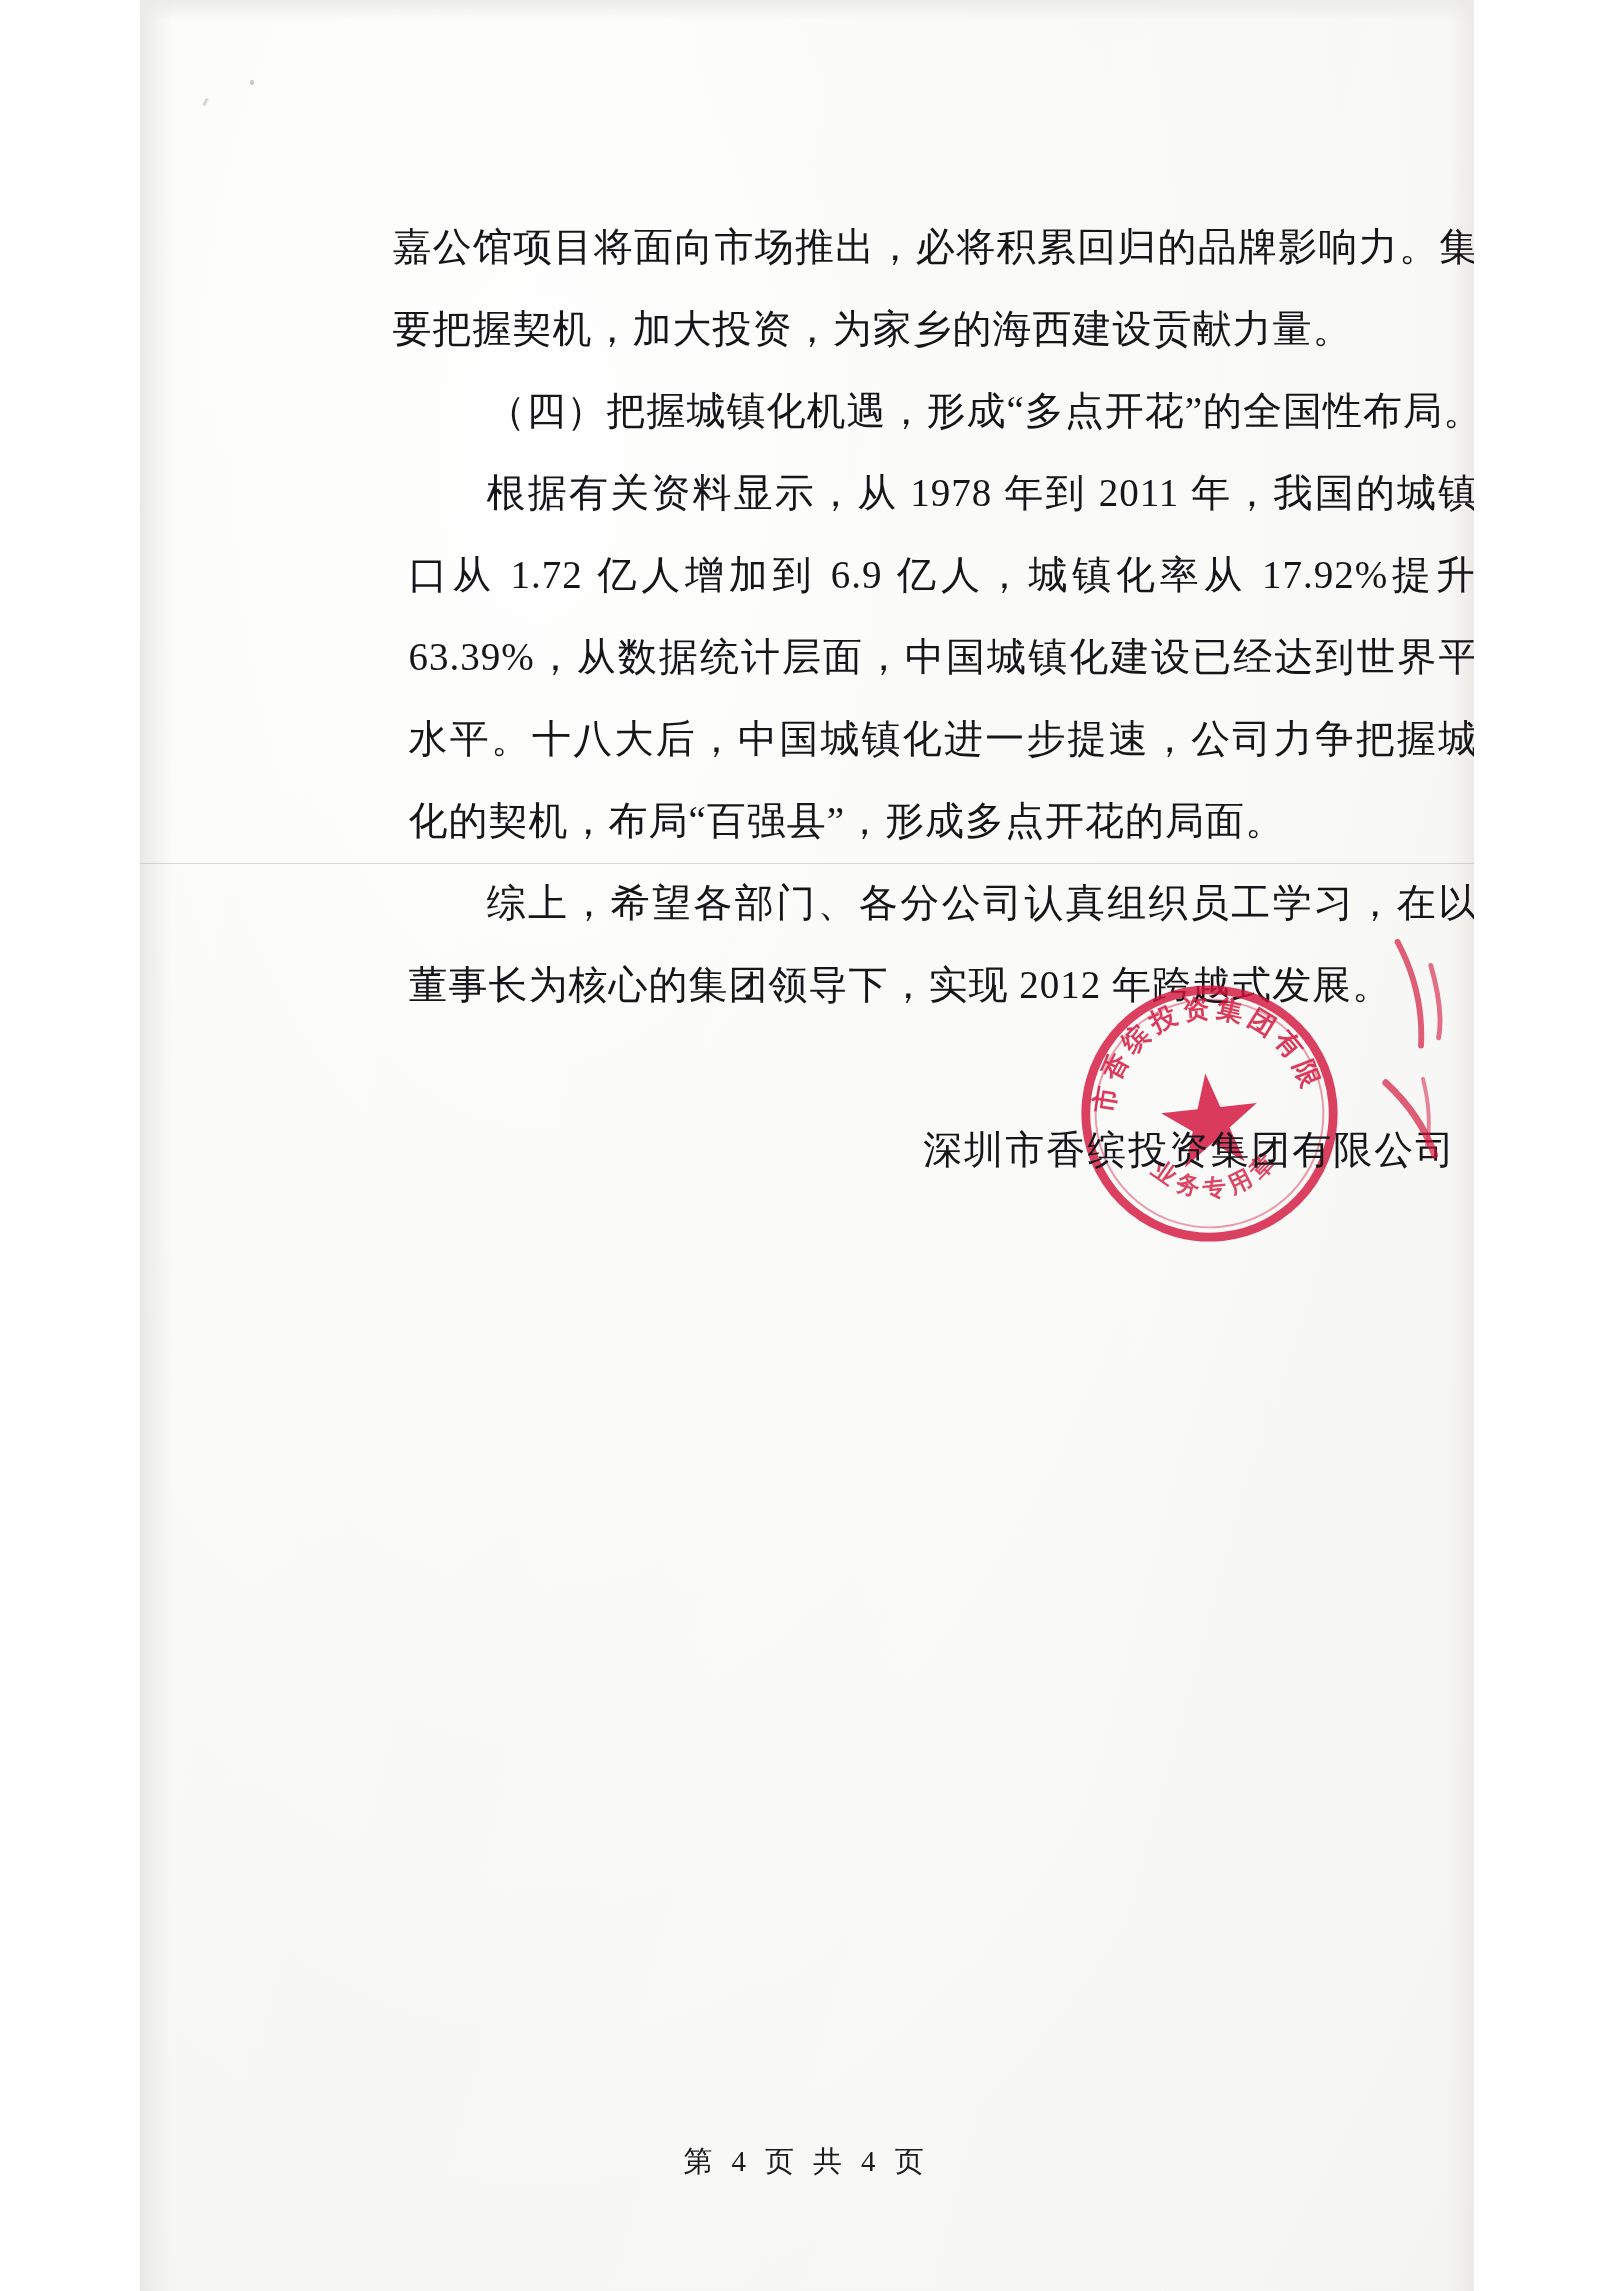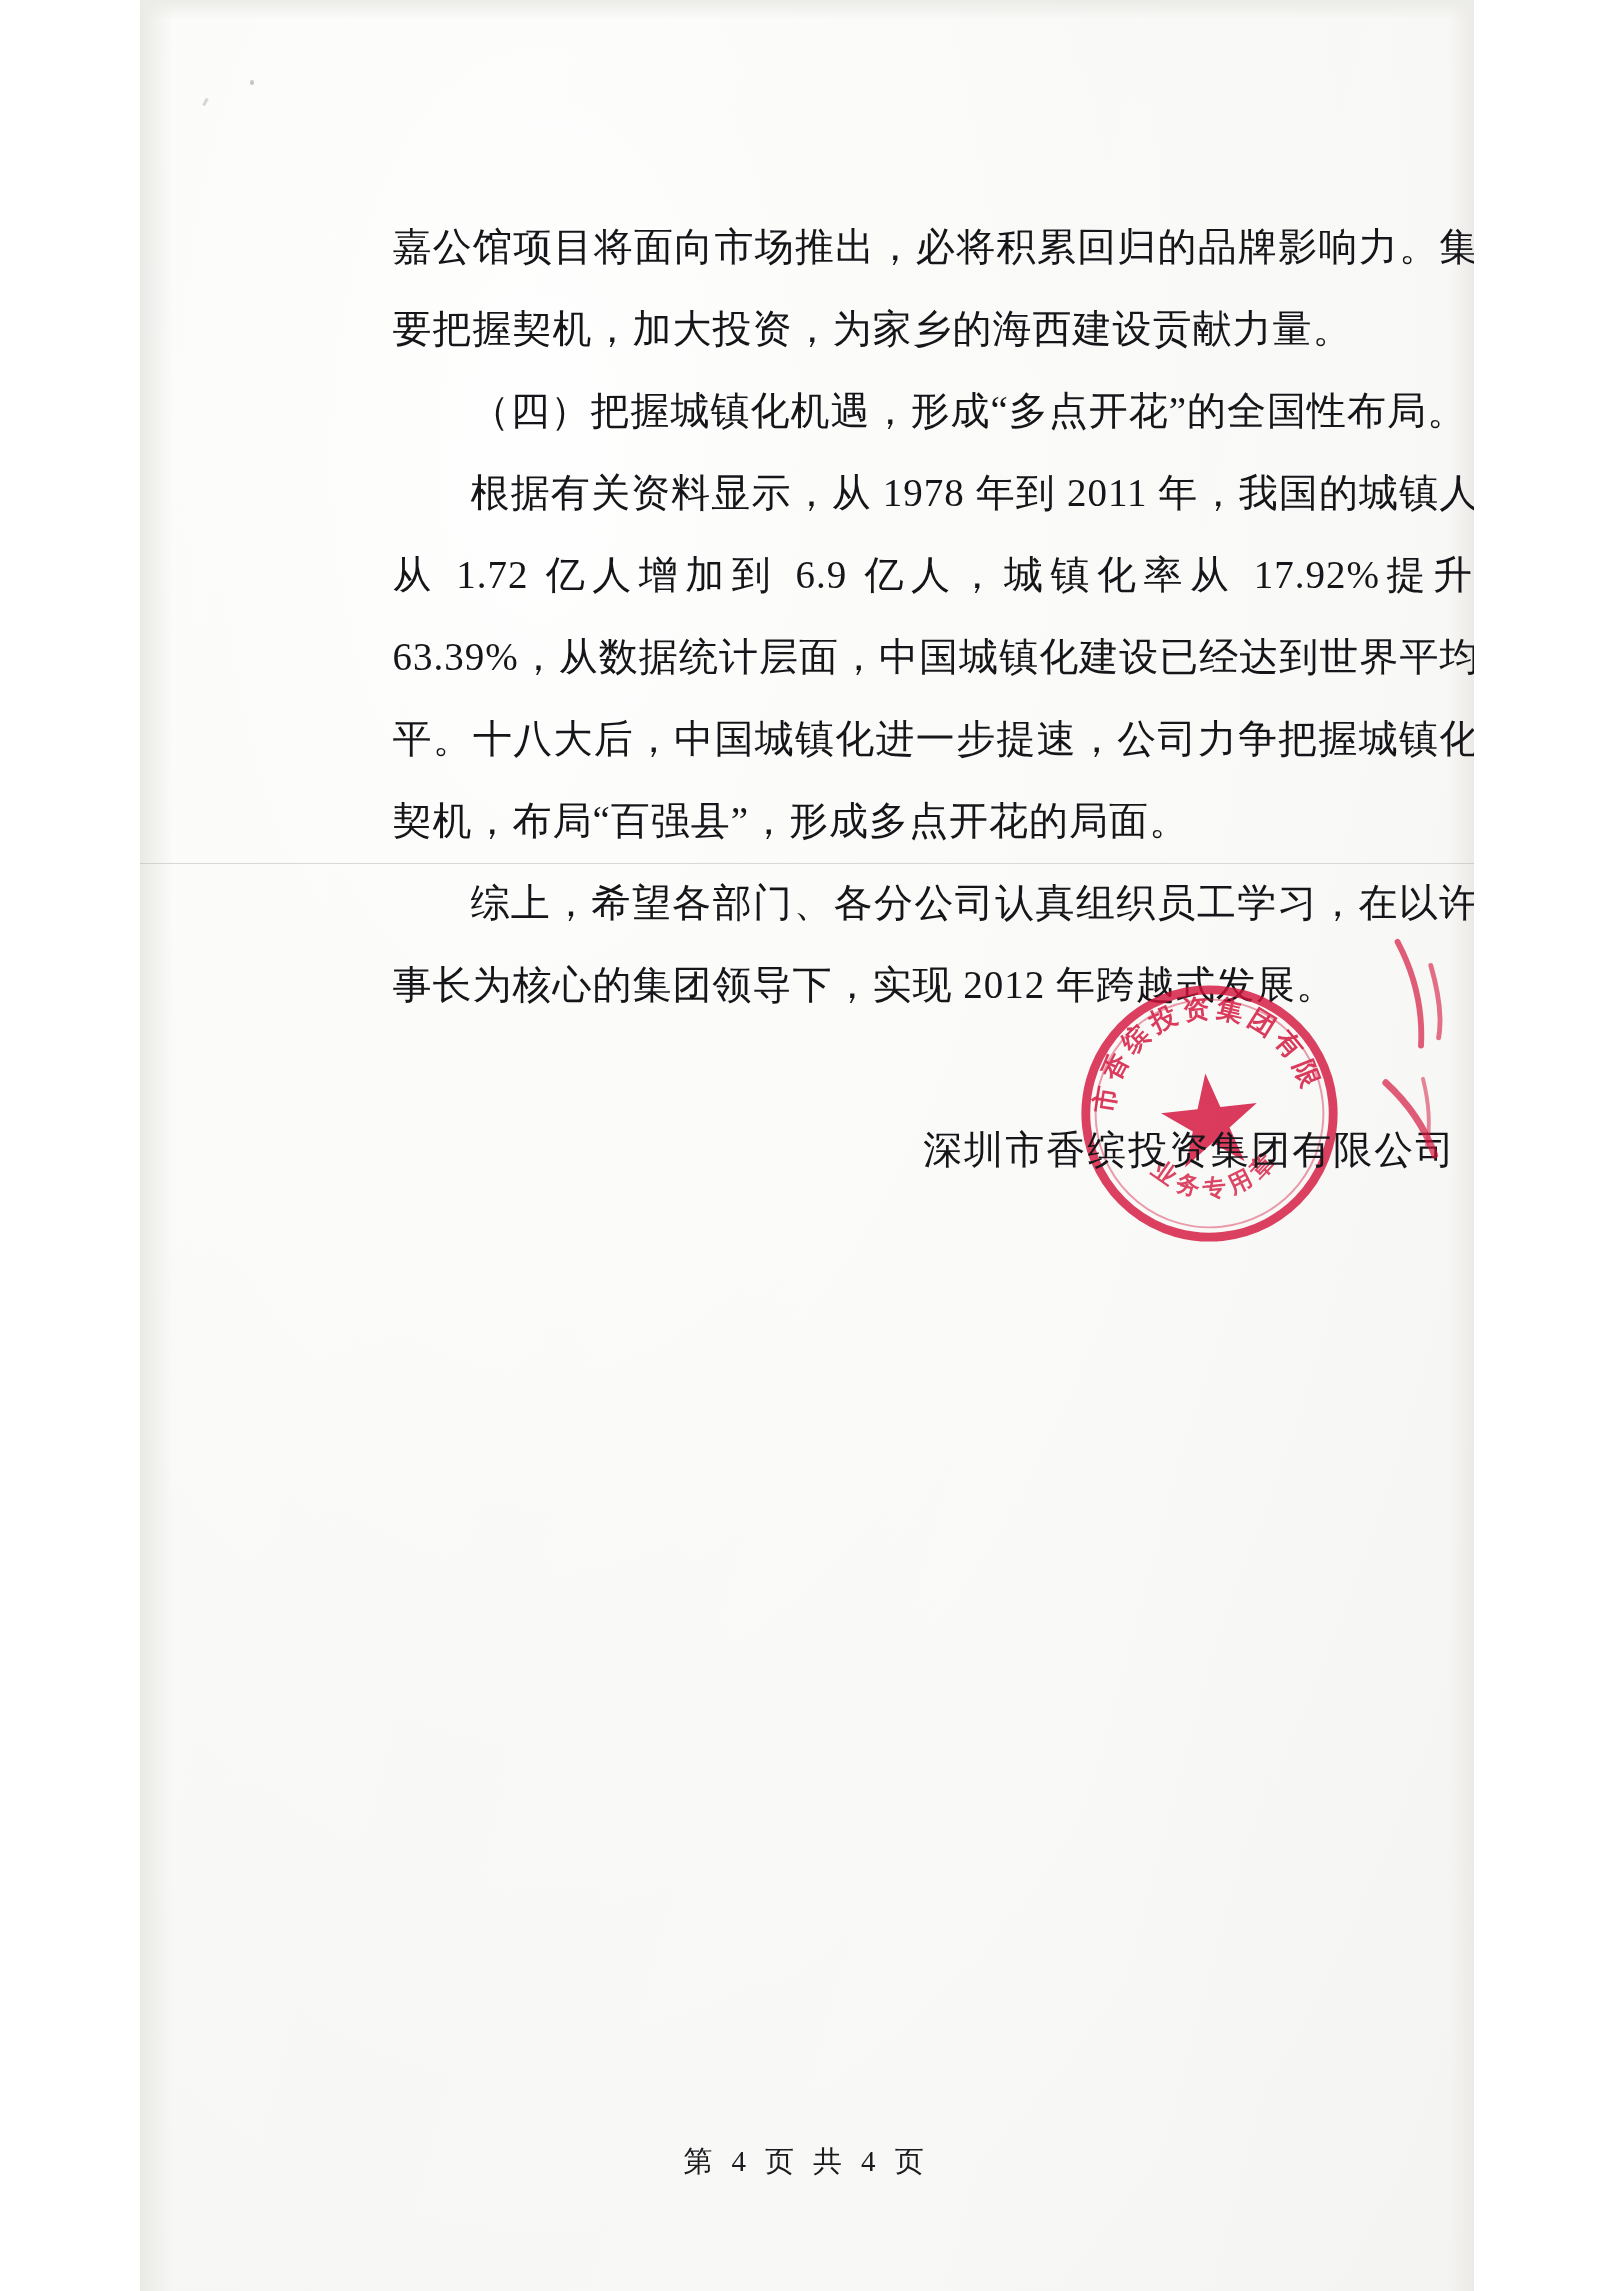--- a/index.html
+++ b/index.html
@@ -89,20 +89,21 @@
     font-size: 39px;
     line-height: 82px;
     color: #16161a;
     letter-spacing: 1px;
     text-align: justify;
     margin: 0;
     white-space: pre-wrap;
   }
   .para.indent {
     text-indent: 78px;
+    margin-left: 16px;
   }
   .para + .para {
     margin-top: 0;
   }
 
   
   #signature {
     position: absolute;
     left: 774px;
     top: 1112px;

